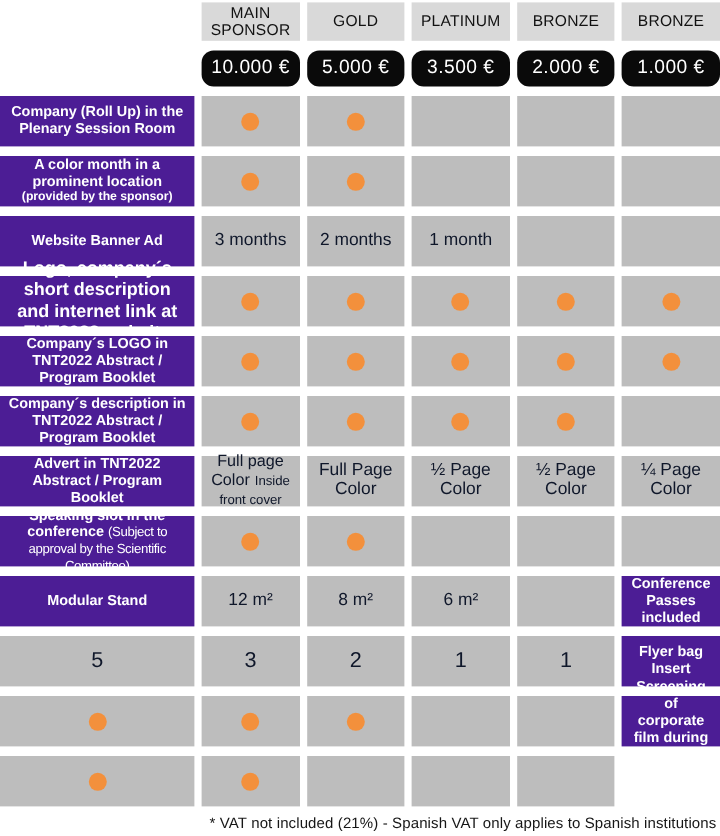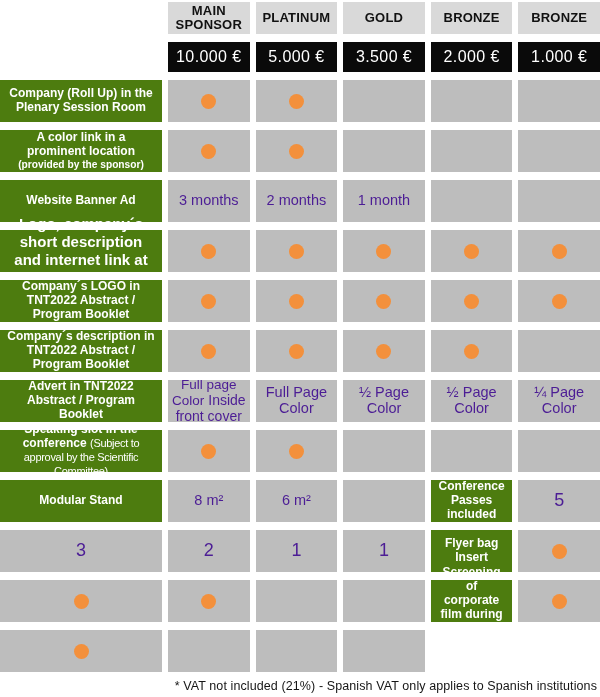--- a/index.html
+++ b/index.html
@@ -3,53 +3,53 @@
 <meta charset="utf-8">
 <style>
   html,body{margin:0;padding:0;background:#ffffff;
     font-family:"Liberation Sans","DejaVu Sans",sans-serif;}
   .sheet{width:600px;height:697px;margin:0 auto;padding-top:2px;box-sizing:border-box;background:#fff;}
   .grid{display:grid;grid-template-columns:162px repeat(5,1fr);
     column-gap:6px;row-gap:8px;width:600px;}
   .corner{background:transparent;}
   
   .tier{background:#d9d9d9;height:32px;display:flex;align-items:center;justify-content:center;
-    text-align:center;font-weight:bold;font-size:13px;line-height:1.08;color:#111;
+    text-align:center;font-weight:normal;font-size:13px;line-height:1.08;color:#111;
     letter-spacing:.2px;padding:12px 2px;box-sizing:border-box;}
   
   .price{background:#0a0a0a;height:30px;display:flex;align-items:center;justify-content:center;
-    color:#fff;font-size:16px;letter-spacing:.4px;}
-  
-  .label{background:#4d7c0f;height:42px;display:flex;flex-direction:column;
+    color:#fff;font-size:16px;letter-spacing:.4px;border-radius:10px;}
+  
+  .label{background:#4c1d95;height:42px;display:flex;flex-direction:column;
     align-items:center;justify-content:center;text-align:center;color:#fff;
     font-weight:bold;font-size:12px;line-height:1.16;padding:0 7px;box-sizing:border-box;}
   .label.small{font-size:15px;line-height:1.2;}
   .label .note-block{display:block;font-size:10.2px;font-weight:bold;line-height:1.15;}
   .label .inline-wrap{display:inline;text-align:center;}
   .label .note-inline{font-weight:normal;font-size:11px;letter-spacing:-.3px;}
   
   .cell{background:#bdbdbd;height:42px;display:flex;align-items:center;justify-content:center;
-    text-align:center;color:#4c1d95;font-size:14.5px;line-height:1.1;padding:0 3px;box-sizing:border-box;}
+    text-align:center;color:#0f172a;font-size:14.5px;line-height:1.1;padding:0 3px;box-sizing:border-box;}
   .cell.big{font-size:18px;}
   .dot{width:15px;height:15px;border-radius:50%;background:#f3903c;display:block;}
   .cell .rich-main{font-size:13.5px;}
-  .cell .rich-note{font-size:14px;}
+  .cell .rich-note{font-size:11px;}
   
   .footnote{width:600px;text-align:right;font-size:12.5px;color:#161616;
     margin-top:7px;padding-right:3px;box-sizing:border-box;letter-spacing:.1px;padding-left:40px;}
 </style>
 </head>
 <body>
 
 <div class="sheet">
   <div class="grid" id="grid">
       <div class="corner"></div>
       <div class="tier">MAIN SPONSOR</div>
+      <div class="tier">GOLD</div>
       <div class="tier">PLATINUM</div>
-      <div class="tier">GOLD</div>
       <div class="tier">BRONZE</div>
       <div class="tier">BRONZE</div>
       <div class="corner"></div>
       <div class="price">10.000 €</div>
       <div class="price">5.000 €</div>
       <div class="price">3.500 €</div>
       <div class="price">2.000 €</div>
       <div class="price">1.000 €</div>
       <div class="label">
         <span>Company (Roll Up) in the Plenary Session Room</span>
@@ -57,21 +57,21 @@
       <div class="cell">
         <span class="dot"></span>
       </div>
       <div class="cell">
         <span class="dot"></span>
       </div>
       <div class="cell"></div>
       <div class="cell"></div>
       <div class="cell"></div>
       <div class="label">
-        <span>A color link in a prominent location</span>
+        <span>A color month in a prominent location</span>
         <span class="note-block">(provided by the sponsor)</span>
       </div>
       <div class="cell">
         <span class="dot"></span>
       </div>
       <div class="cell">
         <span class="dot"></span>
       </div>
       <div class="cell"></div>
       <div class="cell"></div>
@@ -167,20 +167,23 @@
         <span class="dot"></span>
       </div>
       <div class="cell">
         <span class="dot"></span>
       </div>
       <div class="cell"></div>
       <div class="cell"></div>
       <div class="cell"></div>
       <div class="label">
         <span>Modular Stand</span>
+      </div>
+      <div class="cell">
+        <span>12 m²</span>
       </div>
       <div class="cell">
         <span>8 m²</span>
       </div>
       <div class="cell">
         <span>6 m²</span>
       </div>
       <div class="cell"></div>
       <div class="label">
         <span>Conference Passes included</span>

